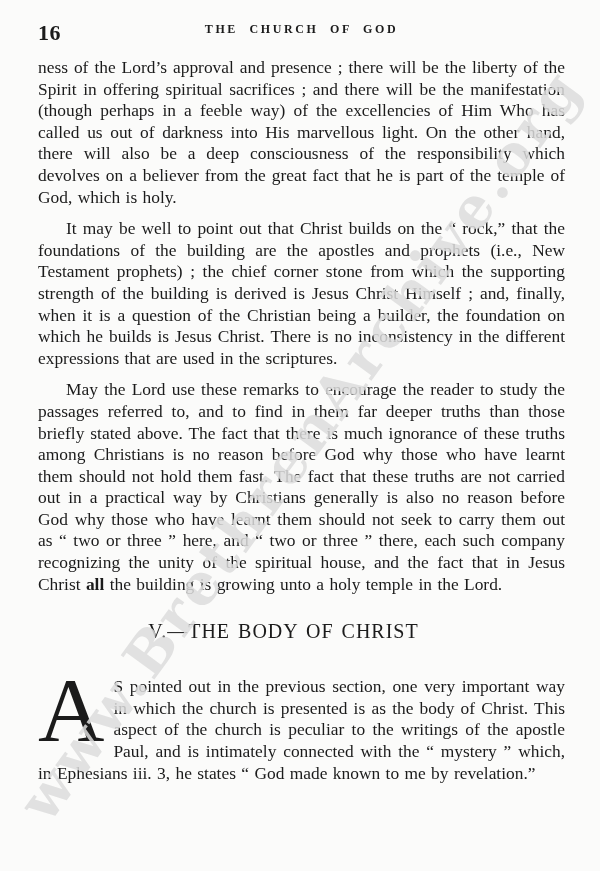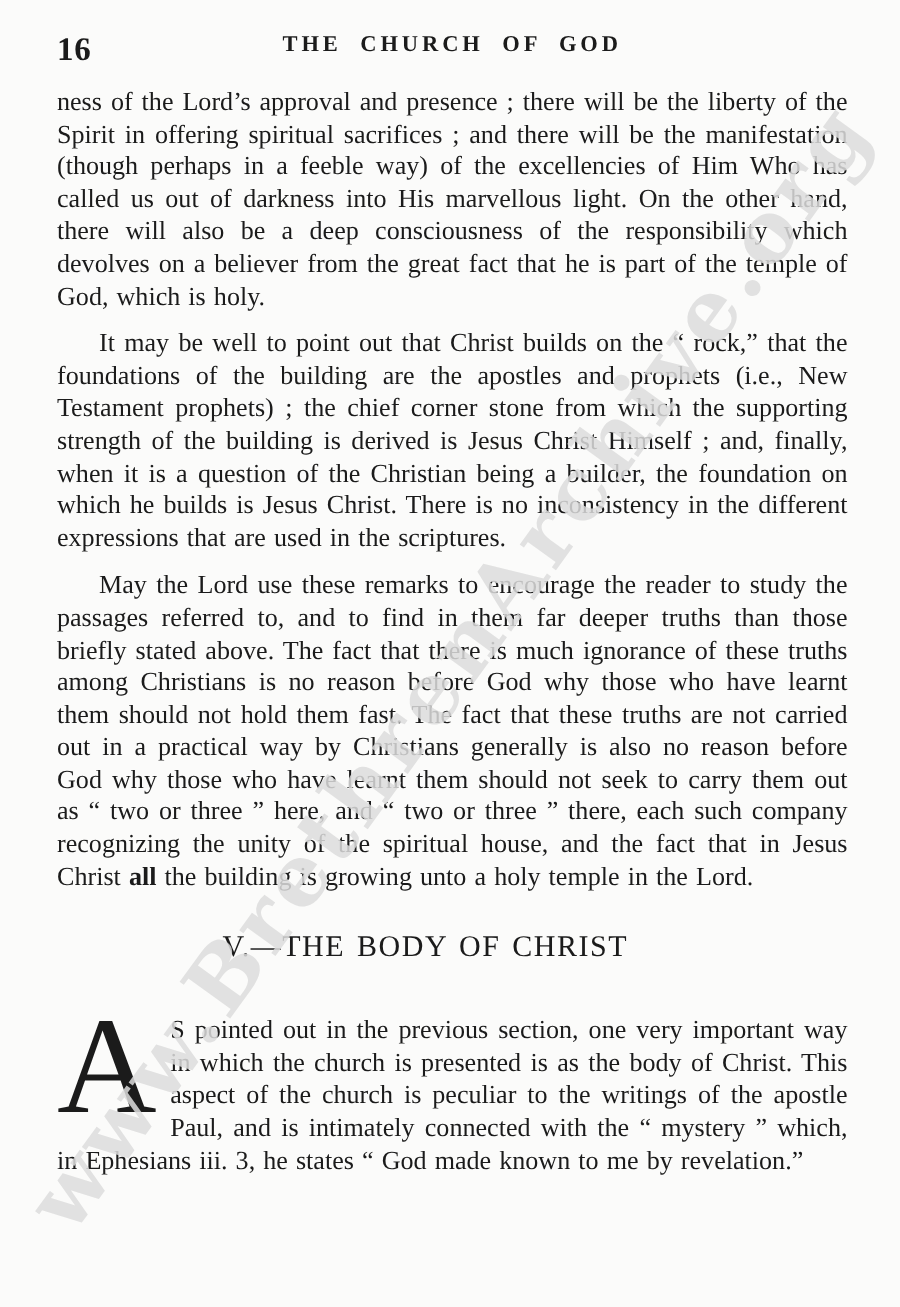--- a/index.html
+++ b/index.html
@@ -22,21 +22,21 @@
     height: 22px;
   }
   .page-num {
     position: absolute; left: 0; top: 0;
     font-size: 22px; font-weight: bold;
     letter-spacing: 0.5px;
   }
   .head-title {
     position: absolute; left: 0; right: 0; top: 2px;
     text-align: center;
-    font-size: 15px; font-weight: bold;
+    font-size: 12px; font-weight: bold;
     letter-spacing: 2.6px;
     word-spacing: 6px;
   }
   
   .body-text {
     position: absolute;
     top: 57px; left: 38px; width: 527px;
   }
   .para {
     margin: 0 0 10px 0;

